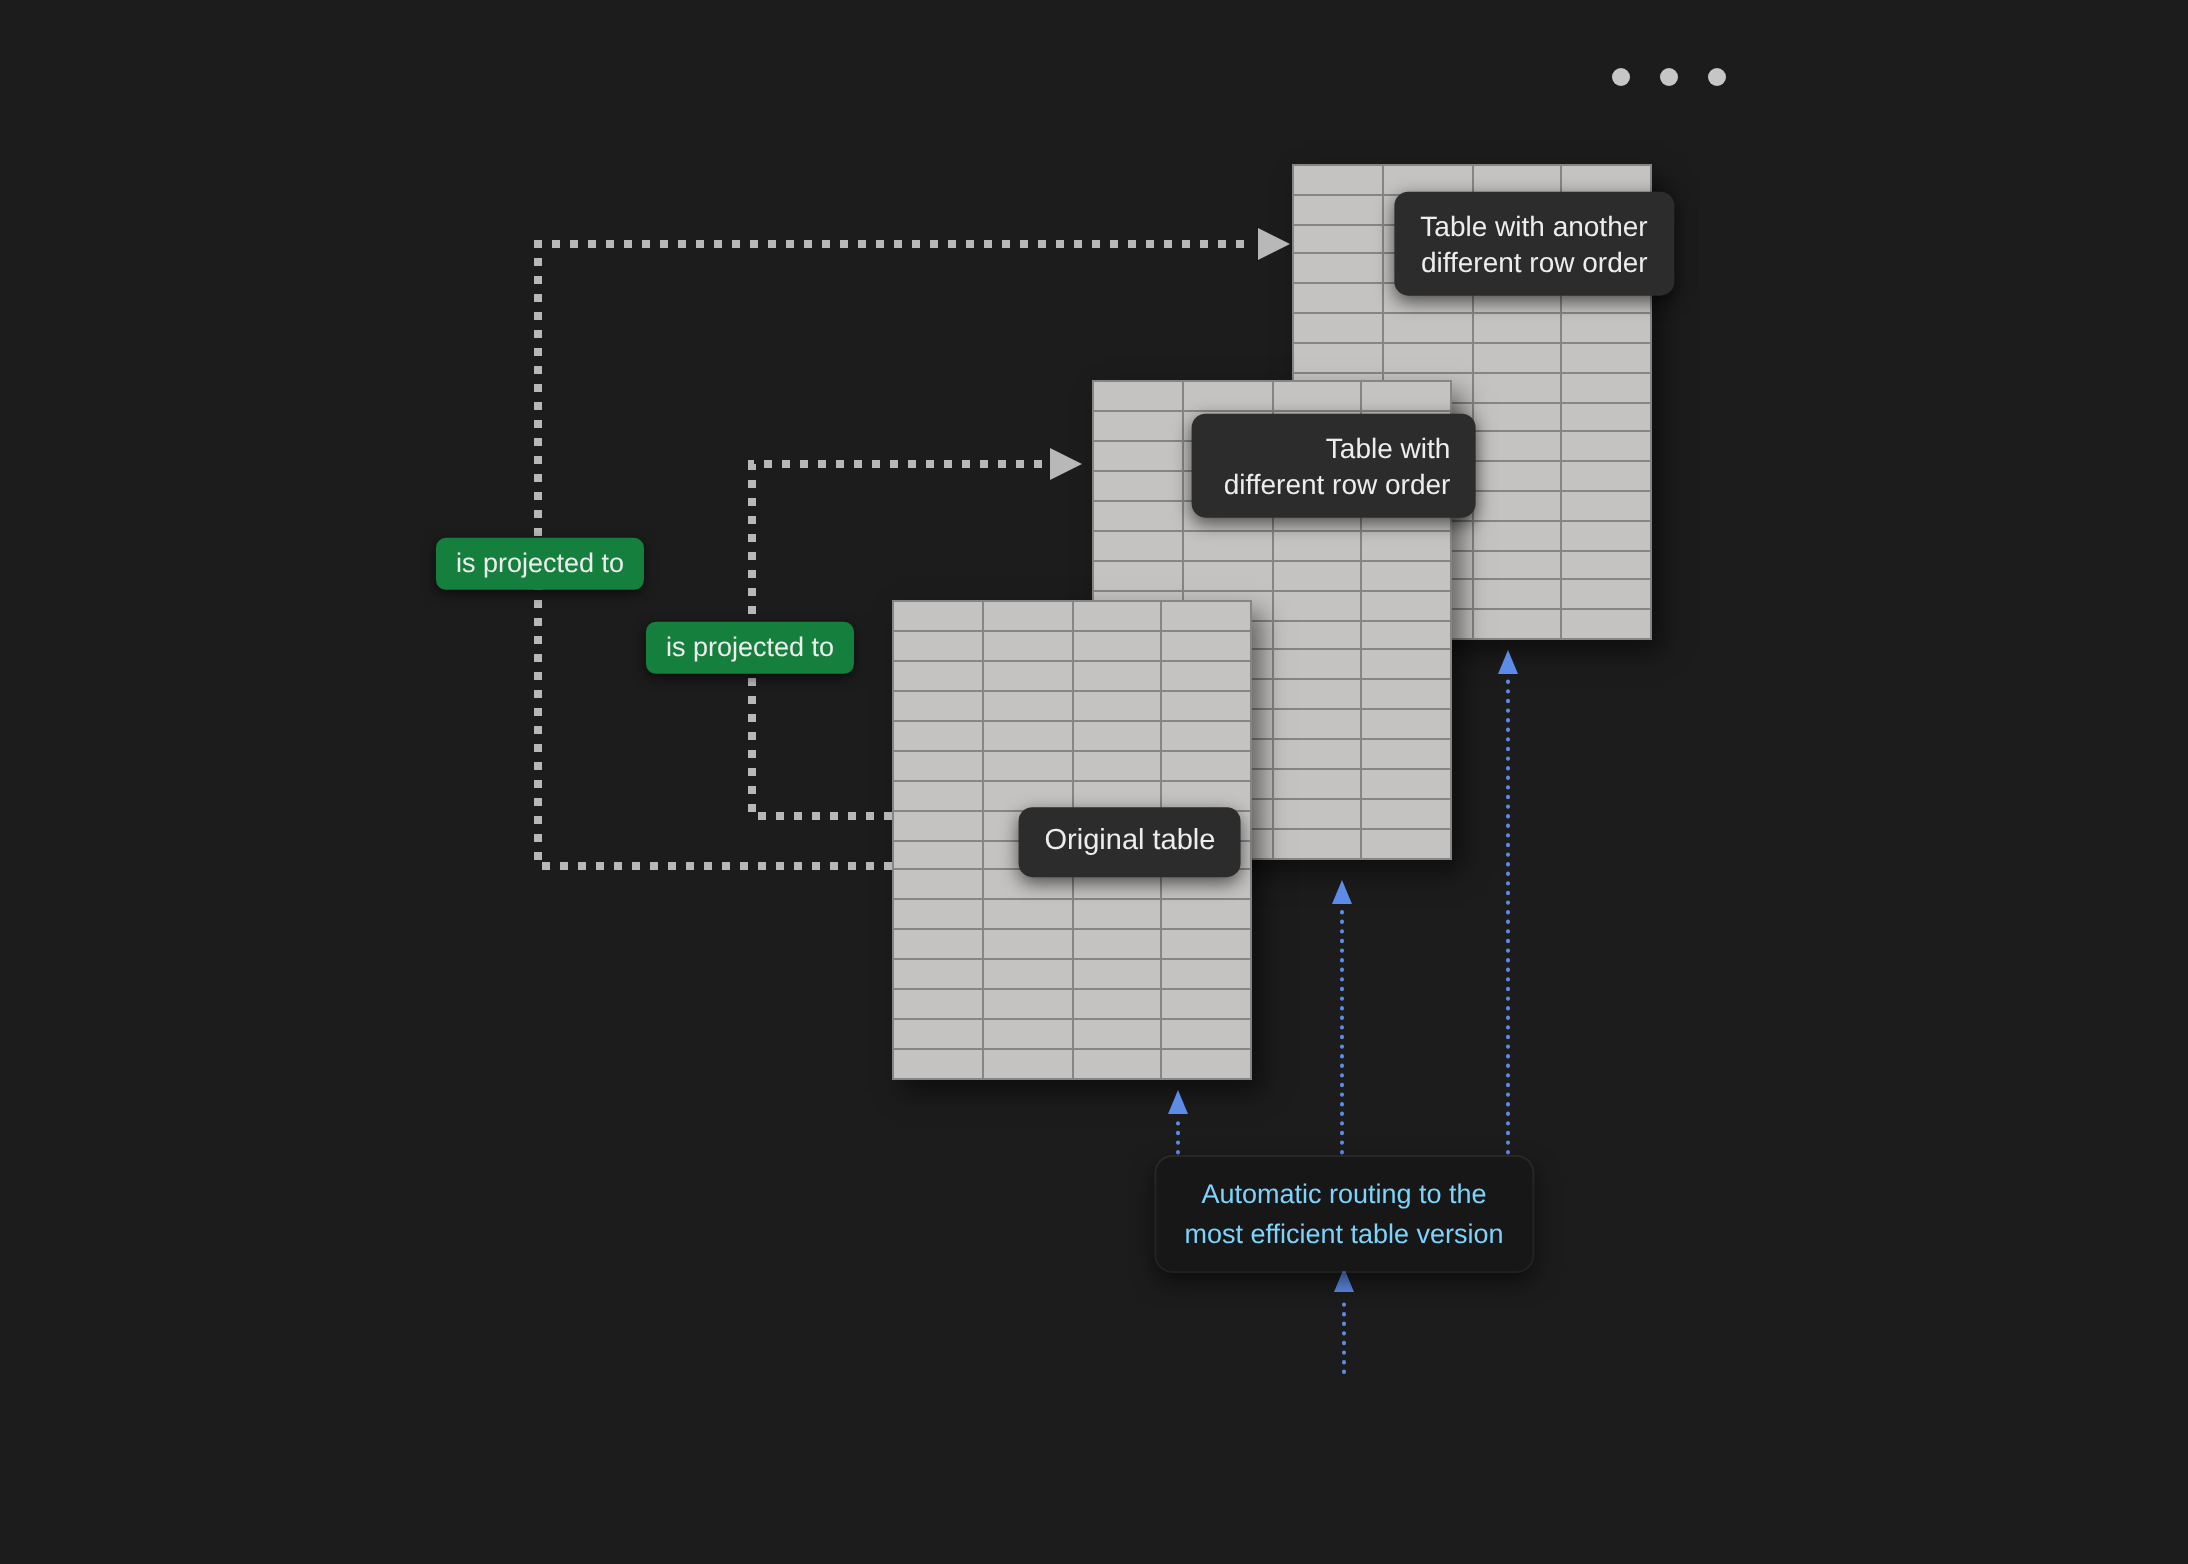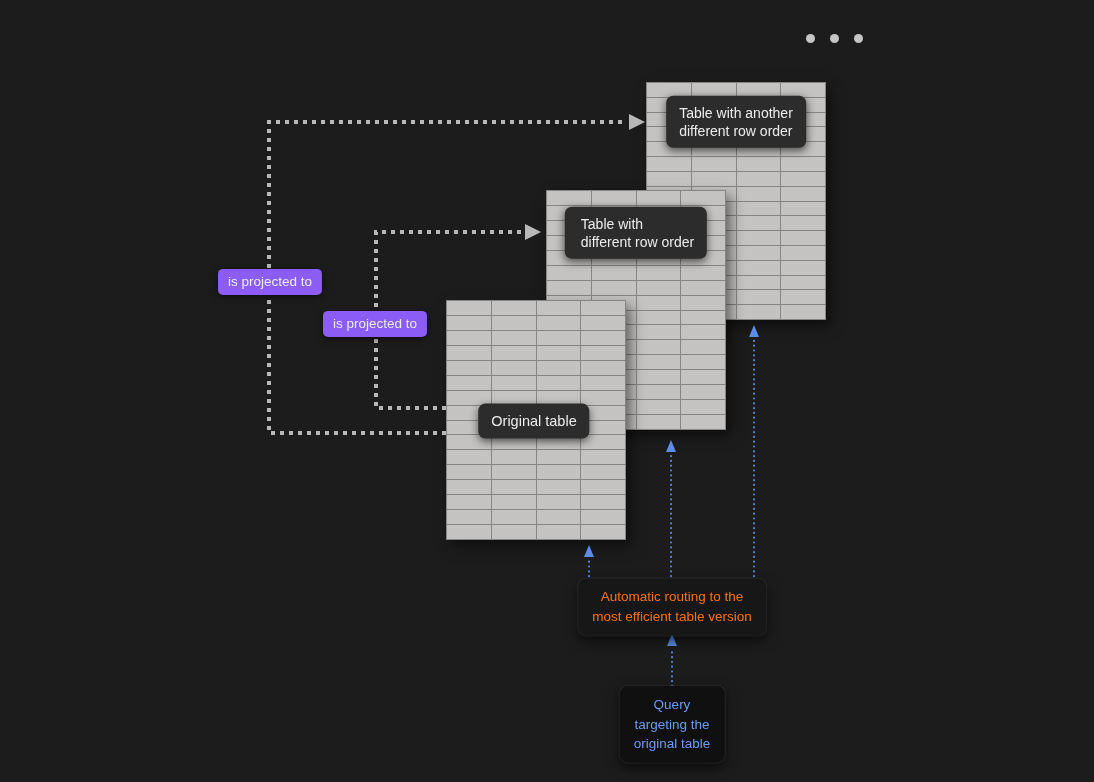--- a/index.html
+++ b/index.html
@@ -30,35 +30,35 @@
   
   .arrows { position: absolute; inset: 0; z-index: 4; pointer-events: none; }
   .gray-line { fill: none; stroke: var(--arrow-gray, #b8b8b8); stroke-width: 4; stroke-dasharray: 4 5; }
   .gray-head { fill: var(--arrow-gray, #b8b8b8); }
   .blue-line { fill: none; stroke: var(--arrow-blue, #5d8ce8); stroke-width: 2; stroke-dasharray: 0.2 4.6; stroke-linecap: round; }
   .blue-head { fill: var(--arrow-blue, #5d8ce8); }
 
   
   .pill {
     position: absolute; transform: translate(-50%, -50%);
-    background: #8b5cf6; color: #ededed;
+    background: #15803d; color: #ededed;
     font-size: 13.5px; line-height: 1.2;
     padding: 5px 10px; border-radius: 5px;
     white-space: nowrap; z-index: 5;
     box-shadow: 0 2px 6px rgba(0,0,0,0.55);
     text-align: center;
   }
   .tbl-label {
     background: #2c2c2c; font-size: 14px; padding: 8px 13px;
-    border-radius: 7px; text-align: left; white-space: pre-line;
-    line-height: 1.3; box-shadow: 0 3px 9px rgba(0,0,0,0.6);
+    border-radius: 7px; text-align: right; white-space: pre-line;
+    line-height: 1.3; box-shadow: 0 3px 9px rgba(0,0,0,0.6); margin-left: 31px;
   }
   .note-box {
     position: absolute; transform: translate(-50%, -50%);
-    background: #171717; color: #f97316;
+    background: #171717; color: #7dd3fc;
     font-size: 13.5px; line-height: 1.45; text-align: center;
     padding: 9px 14px; border-radius: 8px; white-space: pre-line;
     z-index: 5;
     box-shadow: 0 0 0 1px rgba(255,255,255,0.07), 0 5px 12px rgba(0,0,0,0.6);
   }
   .query-box { color: var(--query-text, #6f9bf2); background: #101010; }
 
   .pos-proj-outer { left: 270px; top: 282px; }
   .pos-proj-inner { left: 375px; top: 324px; }
   .pos-label-orig { left: 534px; top: 421px; font-size: 14.5px; }
@@ -302,17 +302,14 @@
   <div class="pill pos-proj-inner">is projected to</div>
 
   <div class="pill tbl-label pos-label-orig">Original table</div>
   <div class="pill tbl-label pos-label-mid">Table with
 different row order</div>
   <div class="pill tbl-label pos-label-top">Table with another
 different row order</div>
 
   <div class="note-box pos-routing">Automatic routing to the
 most efficient table version</div>
-  <div class="note-box query-box pos-query">Query
-targeting the
-original table</div>
 
 </div>
 
 </body></html>

